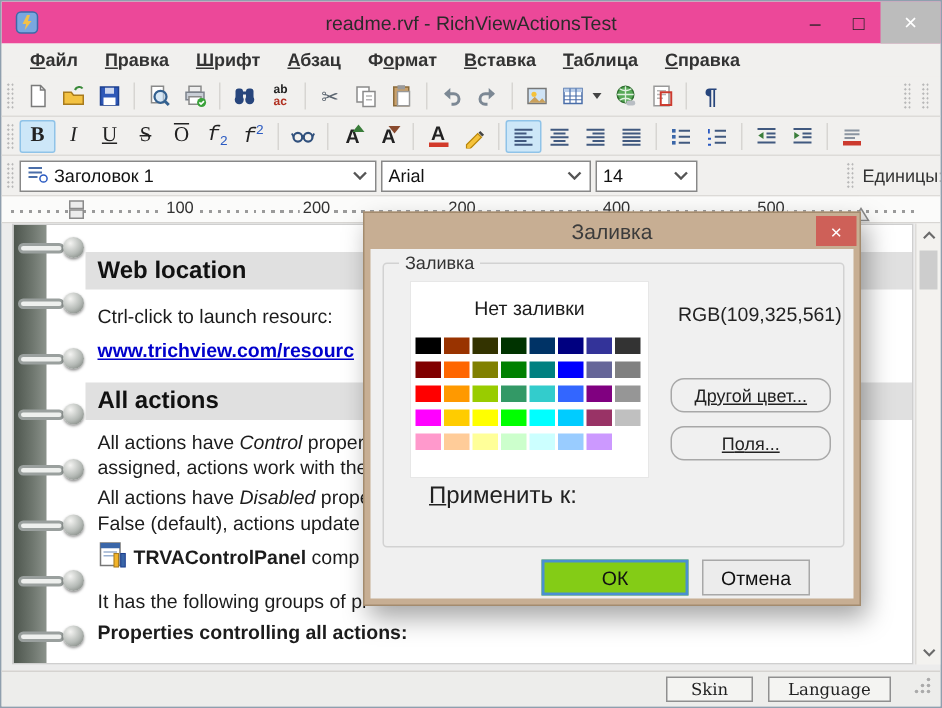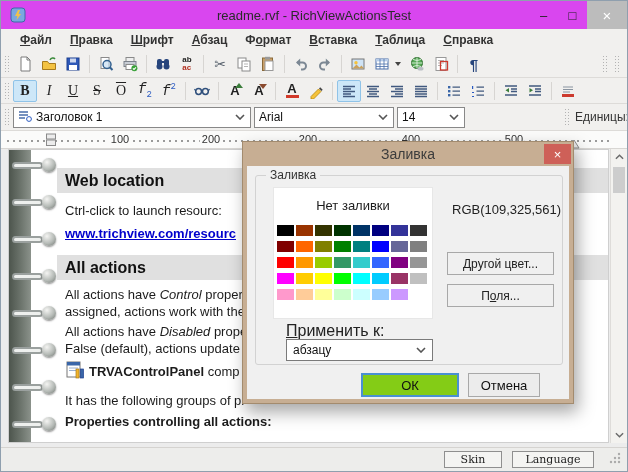--- a/index.html
+++ b/index.html
@@ -1,20 +1,20 @@
 <!DOCTYPE html>
 <html><head>
 <meta charset="utf-8">
 <style>
   html,body{margin:0;padding:0;background:#cfd6dc;font-family:"Liberation Sans",sans-serif;}
   *{box-sizing:border-box;}
   #window{position:relative;width:628px;height:472px;background:#f0efed;border:1px solid #8f9fae;overflow:hidden;}
 
   
-  .titlebar{position:absolute;left:0;top:0;right:0;height:28px;background:#d946ef;display:flex;align-items:center;}
+  .titlebar{position:absolute;left:0;top:0;right:0;height:28px;background:#ec4899;display:flex;align-items:center;}
   .app-icon{margin-left:9px;width:16px;height:16px;flex:0 0 auto;}
   .title{position:absolute;left:0;right:0;text-align:center;font-size:13px;color:#2b2b2b;pointer-events:none;}
   .win-controls{margin-left:auto;display:flex;height:100%;align-items:stretch;z-index:2;}
   .wbtn{width:29px;display:flex;align-items:center;justify-content:center;font-size:13px;color:#222;}
   .wbtn.close{width:40px;background:#bcbcbc;color:#fff;font-size:15px;}
 
   
   .menubar{position:absolute;left:0;top:28px;right:0;height:22px;background:#f1f0ee;display:flex;align-items:center;padding-left:10px;font-size:12px;color:#333;}
   .mi{padding:2px 9px;white-space:nowrap;font-weight:bold;}
   .mi u{text-decoration:underline;}
@@ -96,21 +96,21 @@
   .dtitle{position:relative;height:24px;display:flex;align-items:center;justify-content:center;font-size:14px;color:#3c3c3c;}
   .dclose{position:absolute;right:2px;top:2px;width:27px;height:20px;background:#ce6058;color:#fff;display:flex;align-items:center;justify-content:center;font-size:13px;}
   .dclient{position:absolute;left:4px;right:4px;bottom:4px;top:24px;background:#f0f0f0;}
   .group{position:absolute;left:8px;top:9px;width:308px;height:190px;border:1px solid #d2d2d2;border-radius:3px;}
   .glabel{position:absolute;left:10px;top:-8px;background:#f0f0f0;padding:0 4px;font-size:12px;color:#333;}
   .fillpanel{position:absolute;left:17px;top:11px;width:160px;height:132px;background:#fff;border:1px solid #e7e7e7;}
   .nofill{height:34px;display:flex;align-items:center;justify-content:center;font-size:13px;color:#1c1c1c;}
   .palette{display:grid;grid-template-columns:repeat(8,17px);grid-auto-rows:11px;column-gap:2px;row-gap:5px;padding:3px 0 0 3px;}
   .pcell{width:17px;height:11px;}
   .rgbtext{position:absolute;left:196px;top:26px;font-size:13px;color:#222;white-space:nowrap;}
-  .dbtn{position:absolute;left:191px;width:107px;height:23px;background:#f0f0f0;border:1px solid #a8a8a8;border-radius:0;display:flex;align-items:center;justify-content:center;font-size:12px;color:#222;}
+  .dbtn{position:absolute;left:191px;width:107px;height:23px;background:#f0f0f0;border:1px solid #a8a8a8;border-radius:9px;display:flex;align-items:center;justify-content:center;font-size:12px;color:#222;text-decoration:underline;}
   .dbtn u{text-decoration:underline;}
   .dbtn.other{top:76px;}
   .dbtn.fields{top:108px;}
   .applylabel{position:absolute;left:30px;top:146px;font-size:16px;color:#222;}
   .applylabel u{text-decoration:underline;}
   .dcombo{position:absolute;left:30px;top:163px;width:147px;height:22px;background:#fff;border:1px solid #7a7a7a;display:flex;align-items:center;padding-left:6px;font-size:12px;color:#111;}
   .dcombo .chev{margin-left:auto;margin-right:6px;}
   .okbtn{position:absolute;left:114px;top:207px;width:98px;height:24px;background:#84cc16;border:2px solid #4a90d2;display:flex;align-items:center;justify-content:center;font-size:13px;color:#111;}
   .cancelbtn{position:absolute;left:221px;top:207px;width:72px;height:24px;background:#ececec;border:1px solid #a8a8a8;display:flex;align-items:center;justify-content:center;font-size:13px;color:#111;}
 </style>
@@ -619,25 +619,19 @@
             </div>
         </div>
         <span class="rgbtext">RGB(109,325,561)</span>
         <span class="dbtn other">
             <span><u>Д</u><span>ругой цвет...</span></span>
           </span>
         <span class="dbtn fields">
             <span><span>П</span><u>о</u><span>ля...</span></span>
           </span>
         <span class="applylabel"><u>П</u><span>рименить к:</span></span>
-        <span class="dcombo">
-          <span>абзацу</span>
-          <svg class="chev" width="10" height="6" viewBox="0 0 10 6">
-              <path d="M1 1l4 4 4-4" fill="none" stroke="#555" stroke-width="1.6"></path>
-            </svg>
-        </span>
       </div>
       <span class="okbtn">ОК</span>
       <span class="cancelbtn">Отмена</span>
     </div>
   </div>
 
 </div>
 
 </body></html>

